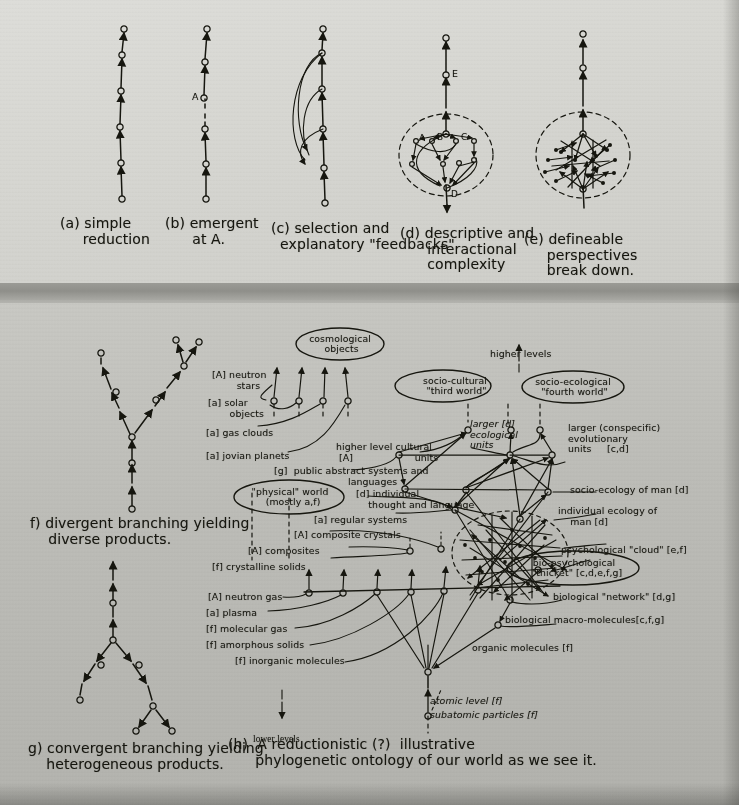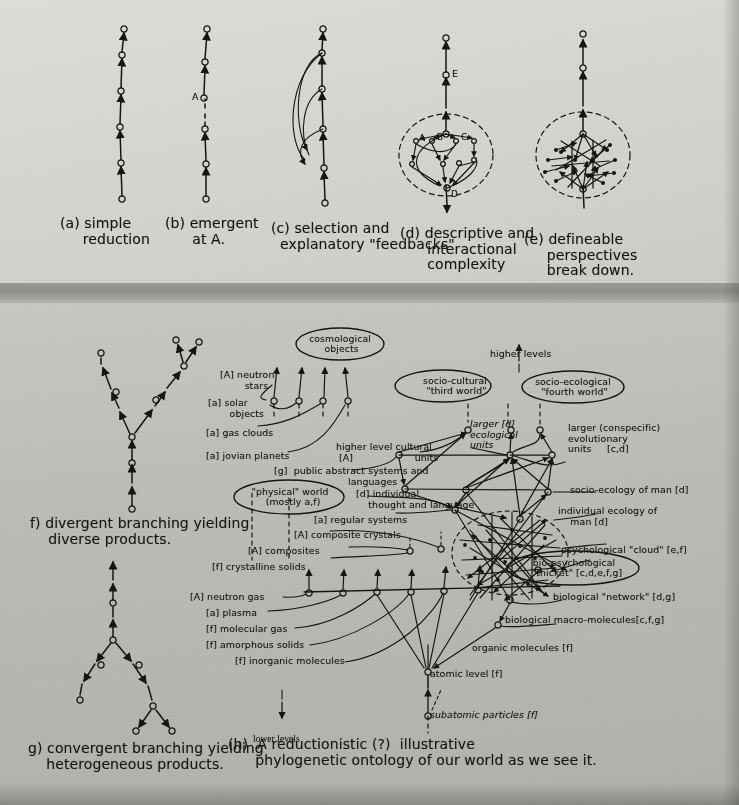--- a/index.html
+++ b/index.html
@@ -491,33 +491,33 @@
  objects</div>
   <div class="lbl oval-txt" style="left:397px;top:376px;width:116px;">socio-cultural
  "third world"</div>
   <div class="lbl oval-txt" style="left:524px;top:377px;width:98px;">socio-ecological
  "fourth world"</div>
   <div class="lbl oval-txt" style="left:238px;top:487px;width:104px;">"physical" world
   (mostly a,f)</div>
   <div class="lbl oval-txt" style="left:512px;top:558px;width:124px;">bio-psychological
   "thicket" [c,d,e,f,g]</div>
 
-  <div class="lbl sm" style="left:212px;top:370px;margin-left:8px;">[A] neutron
+  <div class="lbl sm" style="left:212px;top:370px;">[A] neutron
         stars</div>
   <div class="lbl sm" style="left:208px;top:398px;">[a] solar
        objects</div>
   <div class="lbl sm" style="left:206px;top:428px;">[a] gas clouds</div>
   <div class="lbl sm" style="left:206px;top:451px;">[a] jovian planets</div>
   <div class="lbl sm" style="left:274px;top:466px;">[g]  public abstract systems and
                         languages</div>
   <div class="lbl sm" style="left:314px;top:515px;">[a] regular systems</div>
   <div class="lbl sm" style="left:294px;top:530px;">[A] composite crystals</div>
   <div class="lbl sm" style="left:248px;top:546px;">[A] composites</div>
   <div class="lbl sm" style="left:212px;top:562px;">[f] crystalline solids</div>
-  <div class="lbl sm" style="left:190px;top:592px;text-align:right;">[A] neutron gas</div>
+  <div class="lbl sm" style="left:208px;top:592px;text-align:right;">[A] neutron gas</div>
   <div class="lbl sm" style="left:206px;top:608px;">[a] plasma</div>
   <div class="lbl sm" style="left:206px;top:624px;">[f] molecular gas</div>
   <div class="lbl sm" style="left:206px;top:640px;">[f] amorphous solids</div>
   <div class="lbl sm" style="left:206px;top:656px;margin-left:29px;">[f] inorganic molecules</div>
 
   <div class="lbl sm" style="left:336px;top:442px;">higher level cultural
  [A]                    units</div>
   <div class="lbl sm" style="left:356px;top:489px;">[d] individual
     thought and language</div>
   <div class="lbl sm" style="left:470px;top:419px;font-style:italic;">larger [d]
@@ -527,20 +527,20 @@
 evolutionary
 units     [c,d]</div>
 
   <div class="lbl sm" style="left:570px;top:485px;">socio-ecology of man [d]</div>
   <div class="lbl sm" style="left:558px;top:506px;">individual ecology of
     man [d]</div>
   <div class="lbl sm" style="left:561px;top:545px;">psychological "cloud" [e,f]</div>
   <div class="lbl sm" style="left:553px;top:592px;">biological "network" [d,g]</div>
   <div class="lbl sm" style="left:505px;top:615px;">biological macro-molecules[c,f,g]</div>
   <div class="lbl sm" style="left:472px;top:643px;">organic molecules [f]</div>
-  <div class="lbl sm" style="left:430px;top:669px;">atomic level [f]</div>
+  <div class="lbl sm" style="left:430px;top:696px;font-style:italic;">atomic level [f]</div>
   <div class="lbl sm" style="left:430px;top:710px;font-style:italic;">subatomic particles [f]</div>
 
   <div class="grain"></div>
   <div class="gutter" style="top:283px;"></div>
   <div class="edge-right"></div>
   <div class="edge-bottom"></div>
 </div>
 
 </body></html>

